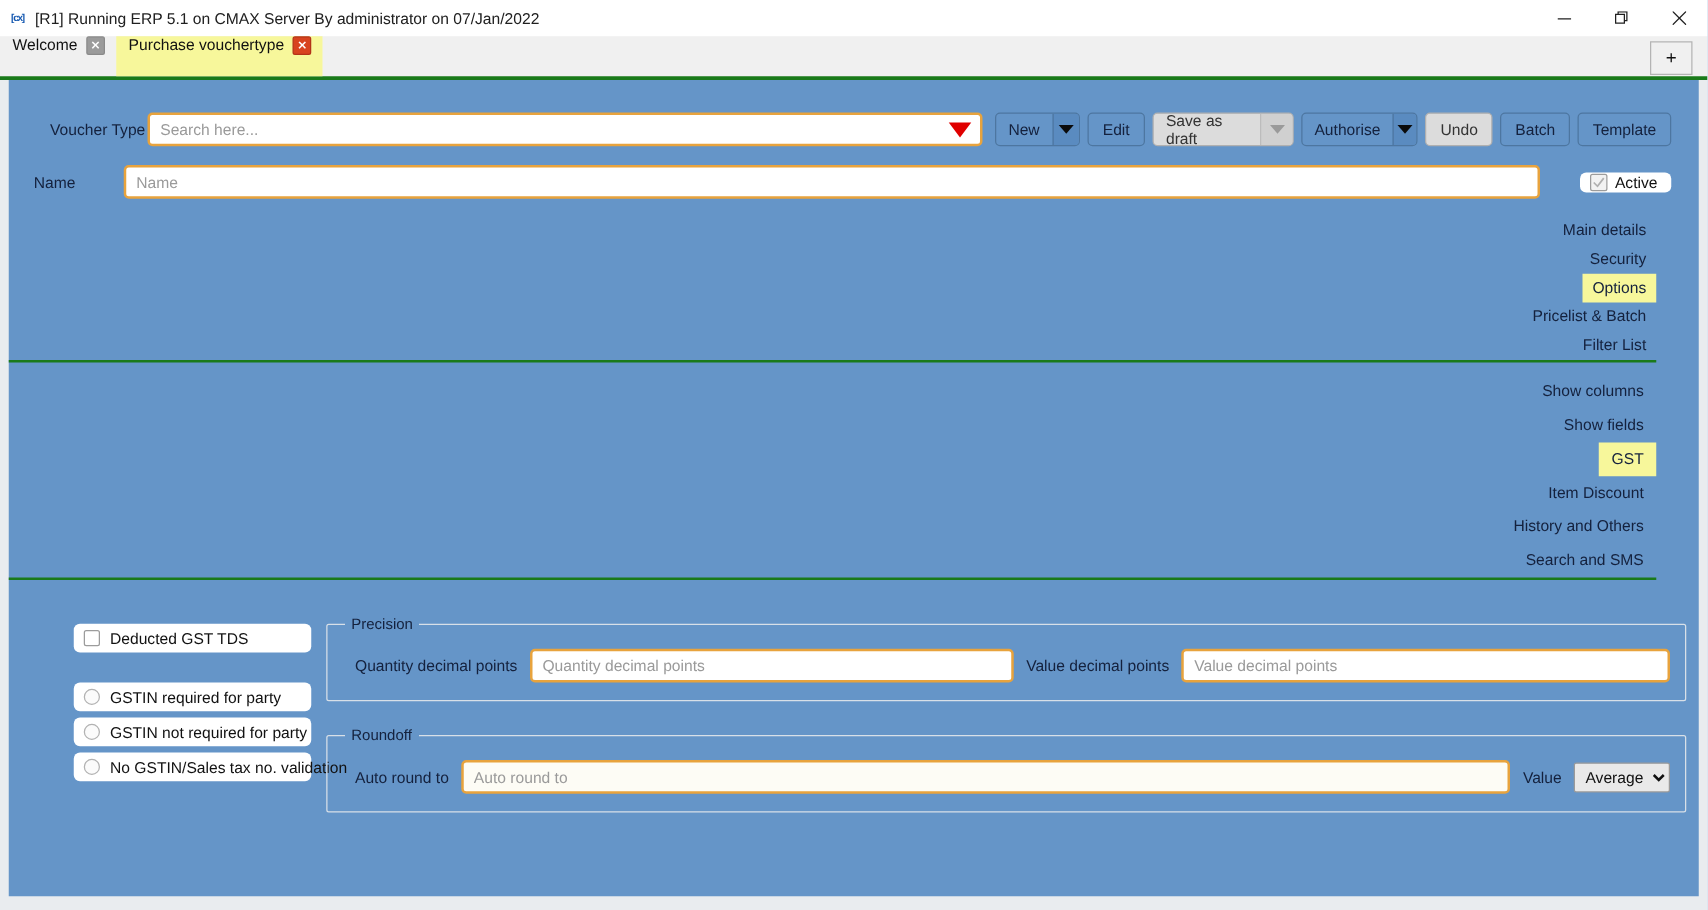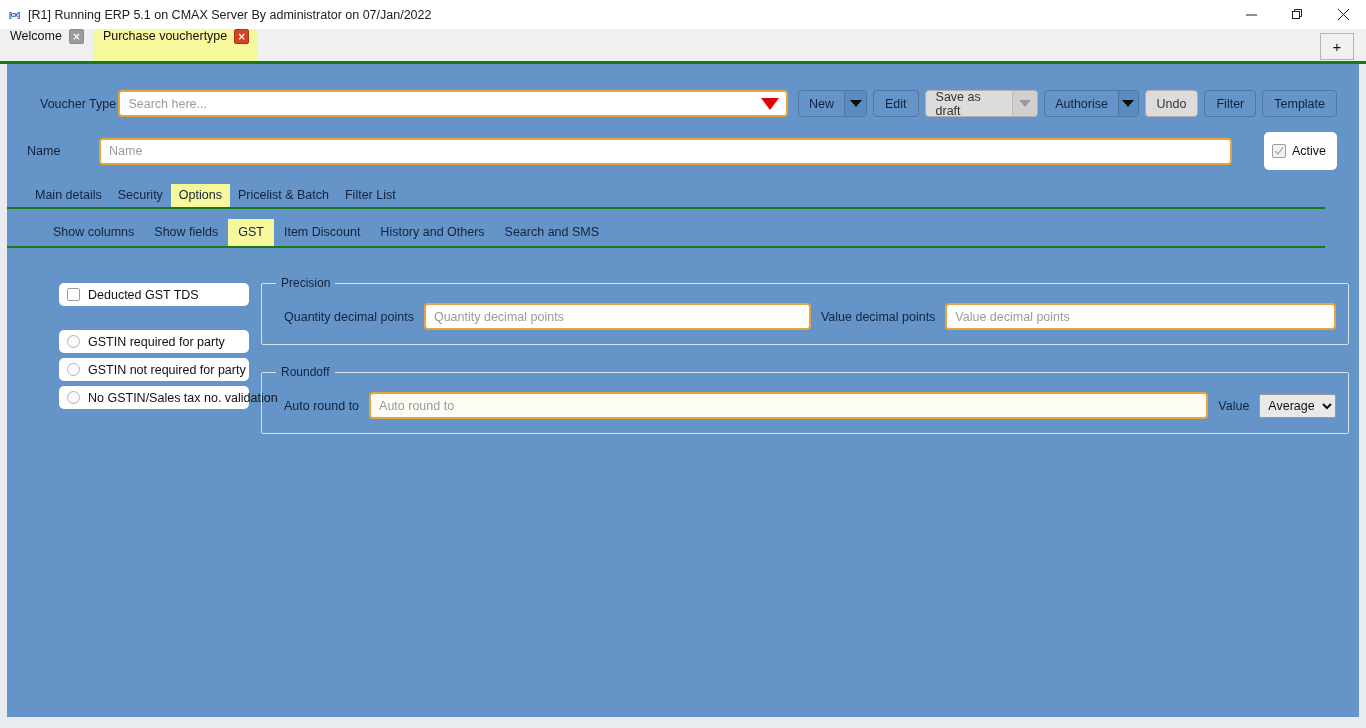--- a/index.html
+++ b/index.html
@@ -208,21 +208,21 @@
     align-items: center;
     margin-left: 20px;
     margin-right: 22px;
     margin-top: 15px;
     gap: 22px;
   }
   .lbl-name { width: 50px; }
   .name-input { flex: 1; height: 27px; }
   .active-box {
     margin-left: 10px;
-    height: 38px;
+    height: 16px;
     background: #ffffff;
     border-radius: 5px;
     display: flex;
     align-items: center;
     gap: 6px;
     padding: 0 11px 0 8px;
   }
   .chk {
     width: 14px; height: 14px;
     border: 1px solid #9c9c9c;
@@ -235,20 +235,21 @@
   .active-label { font-size: 12.5px; color: #111; }
 
   
   .tabrow {
     margin-top: 14px;
     padding-left: 20px;
     display: flex;
     align-items: flex-end;
     border-bottom: 2px solid #1a7a1a;
     margin-right: 34px;
+    flex-direction: column;
   }
   .tabrow.second {
     margin-top: 10px;
     padding-left: 36px;
   }
   .ttab {
     font-size: 12.5px;
     color: #14213d;
     padding: 4px 8px 5px 8px;
     cursor: pointer;
@@ -400,21 +401,21 @@
               <i></i>
             </span>
         </div>
         <div class="split">
           <span class="main">Authorise</span>
           <span class="arrow">
               <i></i>
             </span>
         </div>
         <button class="btn grey">Undo</button>
-        <button class="btn">Filter</button>
+        <button class="btn">Batch</button>
         <button class="btn">Template</button>
       </div>
     </div>
 
     <div class="row-name">
       <span class="lbl lbl-name">Name</span>
       <input class="inp name-input" type="text" placeholder="Name" style="">
       <div class="active-box">
         <span class="chk">
           <svg width="10" height="10" viewBox="0 0 10 10">

